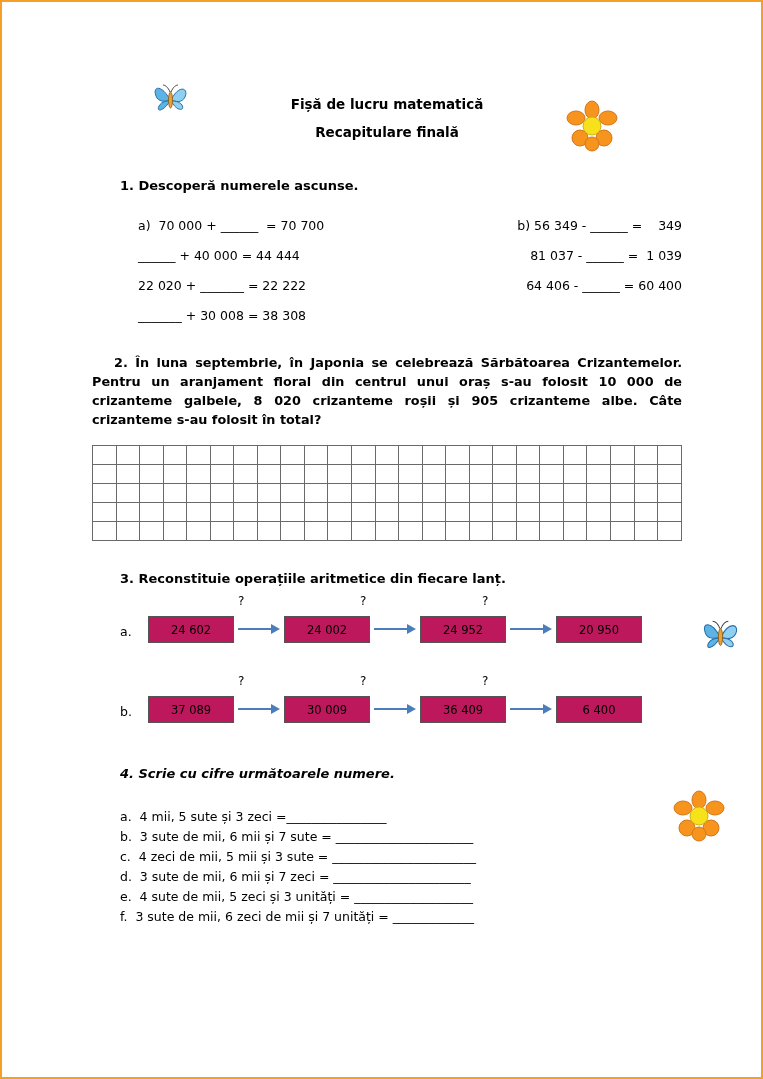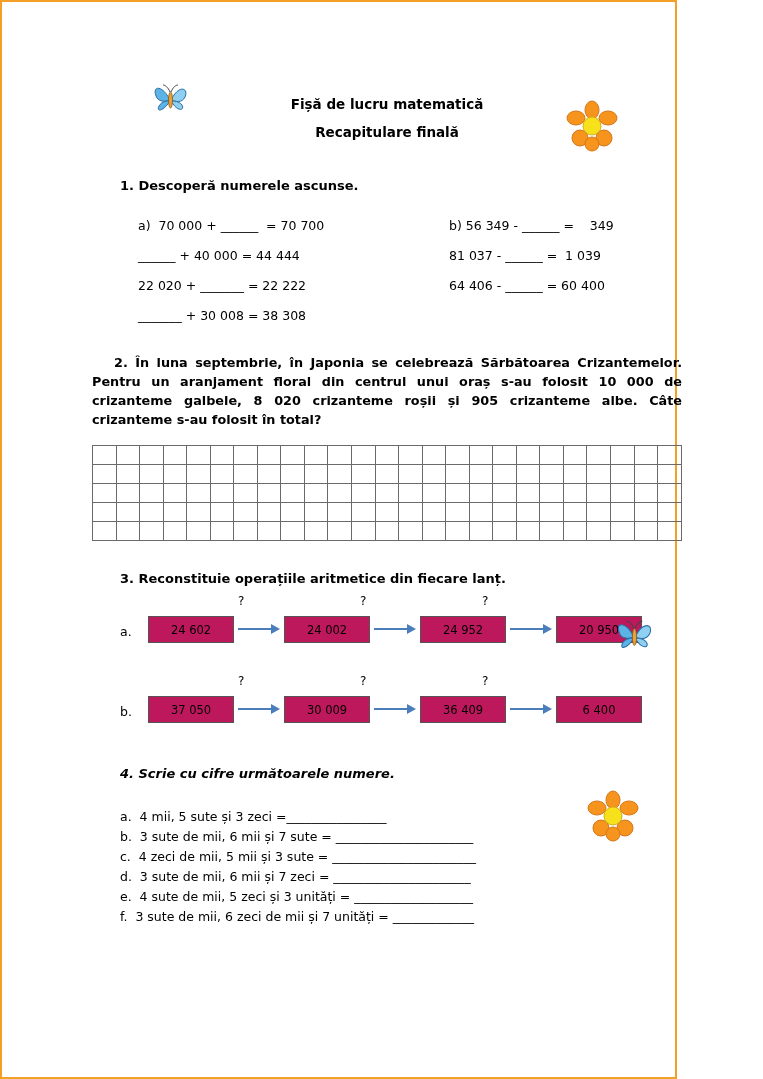--- a/index.html
+++ b/index.html
@@ -11,21 +11,21 @@
     width: 763px;
     height: 1079px;
     position: relative;
     font-family: "DejaVu Sans", sans-serif;
     color: #000000;
     overflow: hidden;
   }
   .page {
     position: absolute;
     left: 0; top: 0;
-    width: 677px;
+    width: 763px;
     height: 1079px;
     border: 2px solid #f4a026;
     box-sizing: border-box;
     background: #fff;
   }
   .inner {
     position: absolute;
     left: 90px;
     top: 70px;
     width: 590px;
@@ -74,20 +74,21 @@
     display: flex;
     padding-left: 46px;
     gap: 28px;
   }
   .ex1 .col {
     width: 250px;
   }
   .ex1 .col.right {
     width: 250px;
     padding-left: 50px;
+    text-align: right;
   }
   .ex1-row {
     font-size: 12.5px;
     line-height: 30px;
     white-space: pre;
   }
 
   
   .ex2-text {
     margin-top: 22px;
@@ -414,21 +415,21 @@
       <span class="box" style="left:464px;">20 950</span>
     </div>
 
     <div class="chain" style="margin-top:26px;">
       <span class="chain-label">b.</span>
 
       <span class="qmark" style="left:146px;">?</span>
       <span class="qmark" style="left:268px;">?</span>
       <span class="qmark" style="left:390px;">?</span>
 
-      <span class="box" style="left:56px;">37 050</span>
+      <span class="box" style="left:56px;">37 089</span>
       <span class="arrow" style="left:146px;">
           <span class="shaft"></span>
           <span class="head"></span>
         </span>
       <span class="box" style="left:192px;">30 009</span>
       <span class="arrow" style="left:282px;">
           <span class="shaft"></span>
           <span class="head"></span>
         </span>
       <span class="box" style="left:328px;">36 409</span>

